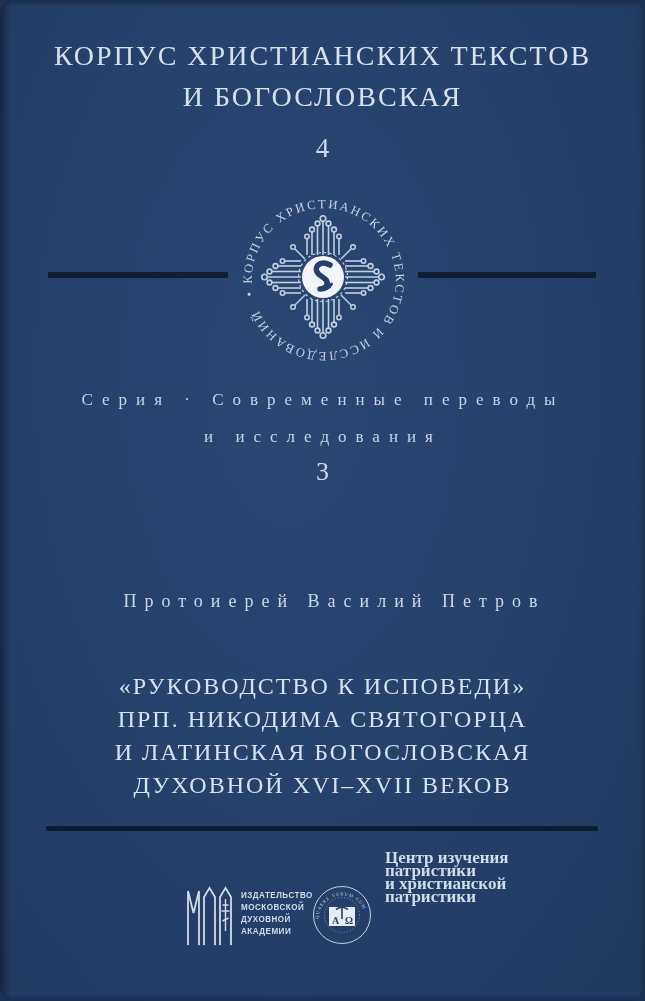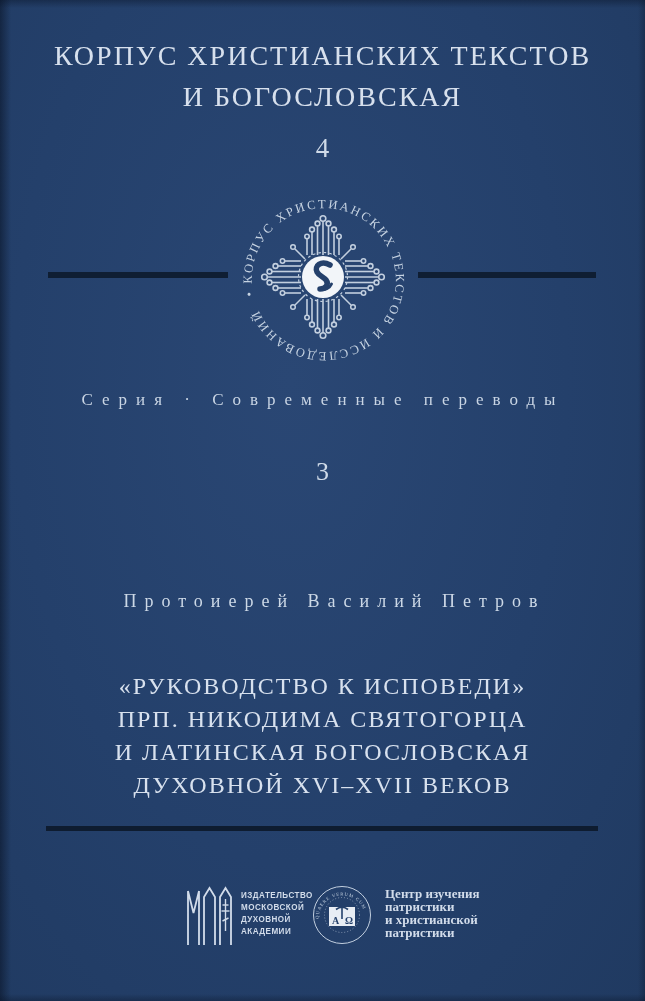--- a/index.html
+++ b/index.html
@@ -1,19 +1,19 @@
 <!DOCTYPE html>
 <html><head>
 <meta charset="utf-8">
 <style>
   html,body{margin:0;padding:0;background:#1b3156;}
   .cover{
     position:relative;width:645px;height:1001px;overflow:hidden;
     background:radial-gradient(ellipse at 45% 38%, #2a4774 0%, #24406b 55%, #203a61 100%);
-    font-family:"Liberation Serif","DejaVu Serif",serif;color:#d2dcea;
+    font-family:"Liberation Serif","DejaVu Serif",serif;color:#d2dcea;border-radius:14px;
   }
   .edge{position:absolute;pointer-events:none;}
   .edge-left{left:0;top:0;bottom:0;width:11px;background:linear-gradient(to right,rgba(8,18,36,.55),rgba(8,18,36,0));}
   .edge-top{left:0;right:0;top:0;height:8px;background:linear-gradient(to bottom,rgba(8,18,36,.4),rgba(8,18,36,0));}
   .edge-right{right:0;top:0;bottom:0;width:7px;background:linear-gradient(to left,rgba(8,18,36,.3),rgba(8,18,36,0));}
   .edge-bottom{left:0;right:0;bottom:0;height:7px;background:linear-gradient(to top,rgba(8,18,36,.35),rgba(8,18,36,0));}
   .ctr{position:absolute;left:0;right:0;text-align:center;}
   .corpus-title{top:35px;font-size:28px;line-height:41px;letter-spacing:2px;color:#d7e0ed;}
   .corpus-volume{top:133px;font-size:27px;color:#cfdae8;}
   .emblem-box{position:absolute;left:223px;top:177px;width:200px;height:200px;}
@@ -23,21 +23,21 @@
   .series-block{top:381px;font-size:17px;line-height:37px;letter-spacing:9px;padding-left:1px;color:#c9d5e4;}
   .series-number{top:457px;font-size:26px;color:#cfdae8;}
   .author{top:591px;font-size:18px;letter-spacing:8px;padding-left:24px;color:#ccd8e6;}
   .book-title{top:623px;font-size:24px;line-height:33px;letter-spacing:2px;color:#d8e1ee;margin-top:47px;}
   .divider{position:absolute;left:46px;top:826px;width:552px;height:5px;background:#0e1c30;}
   .mda-logo{position:absolute;left:186px;top:883px;}
   .mda-text{position:absolute;left:241px;top:889px;font-family:"Liberation Sans",sans-serif;
     font-size:8.5px;font-weight:bold;line-height:12px;letter-spacing:.5px;color:#d2dcea;
     transform:scaleX(.95);transform-origin:left top;}
   .pat-logo{position:absolute;left:311px;top:884px;}
-  .pat-text{position:absolute;left:385px;top:887px;font-size:13px;font-weight:600;line-height:13px;color:#d2dcea;}
+  .pat-text{position:absolute;left:385px;top:851px;font-size:17px;font-weight:600;line-height:13px;color:#d2dcea;}
   svg text{font-family:"Liberation Serif","DejaVu Serif",serif;}
 </style>
 </head>
 <body>
 
 <div class="cover">
 
   <div class="ctr corpus-title">
     <div>КОРПУС ХРИСТИАНСКИХ ТЕКСТОВ</div>
     <div>И БОГОСЛОВСКАЯ</div>
@@ -89,20 +89,21 @@
         <circle cx="7.5" cy="-12.5" r="1.8" fill="#24406b" stroke="none"></circle>
       </g>
       <text font-size="12.5" letter-spacing="2.2" fill="#c6d3e2">
         <textPath href="#ringPath">• КОРПУС ХРИСТИАНСКИХ ТЕКСТОВ И ИССЛЕДОВАНИЙ</textPath>
       </text>
     </svg>
   </div>
 
   <div class="ctr series-block">
     <div>Серия · Современные переводы</div>
+    <div>и исследования</div>
   </div>
 
   <div class="ctr series-number">3</div>
 
   <div class="ctr author">Протоиерей Василий Петров</div>
 
   <div class="ctr book-title">
     <div>«РУКОВОДСТВО К ИСПОВЕДИ»</div>
     <div>ПРП. НИКОДИМА СВЯТОГОРЦА</div>
     <div>И ЛАТИНСКАЯ БОГОСЛОВСКАЯ</div>

